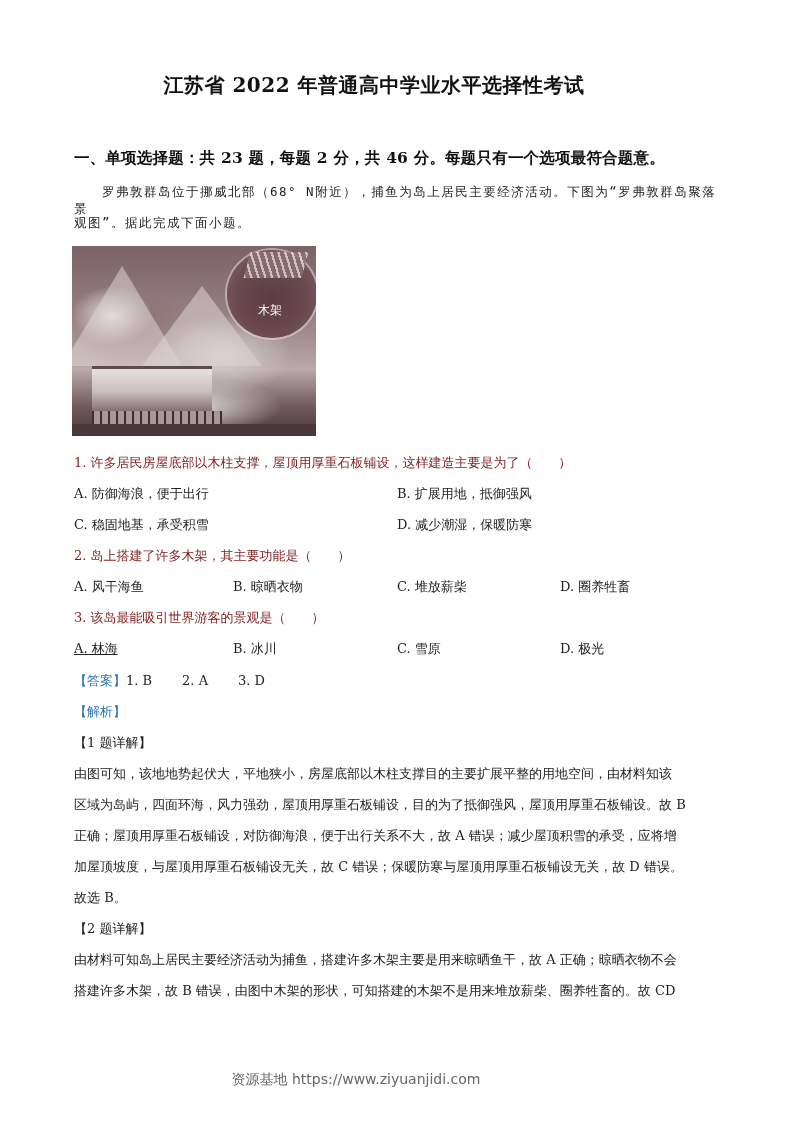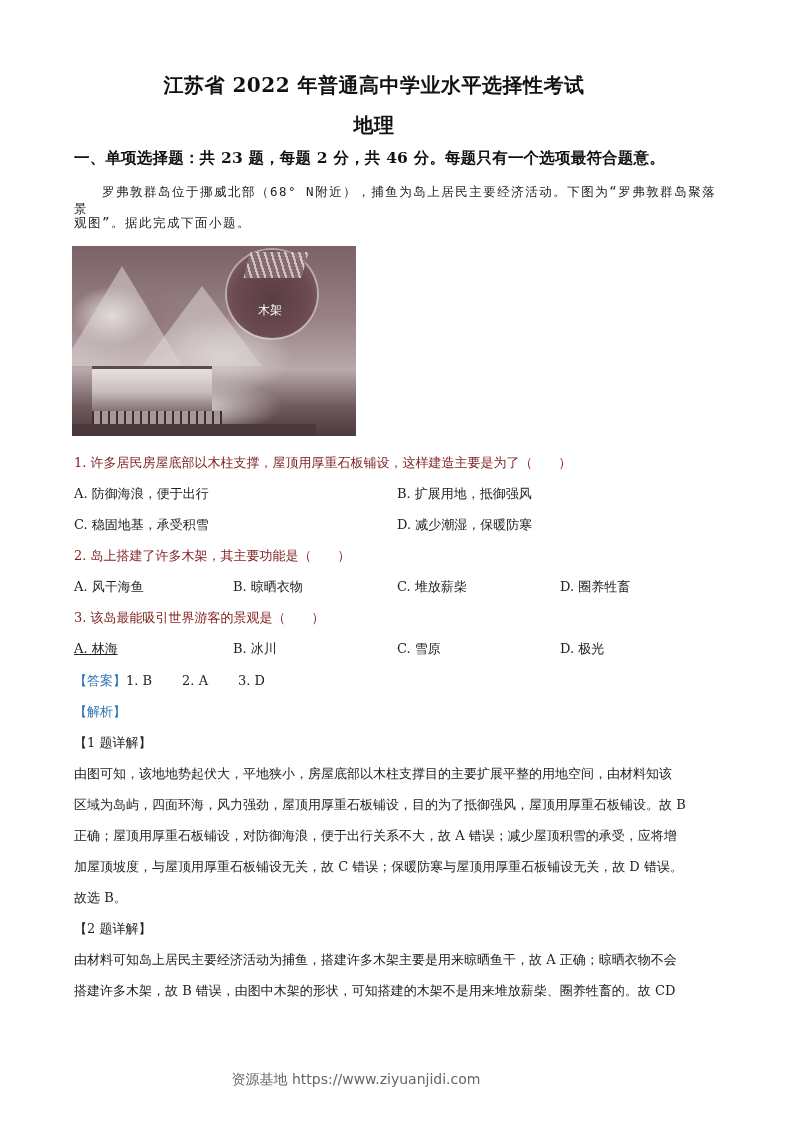--- a/index.html
+++ b/index.html
@@ -20,21 +20,21 @@
       font-weight: bold; font-size: 15.5px; letter-spacing: 0.2px;
     }
     .intro {
       position: absolute; left: 74px; width: 650px;
       font-size: 12.5px; color: #222; letter-spacing: 1.5px;
       font-family: "DejaVu Sans Mono", "Liberation Mono", monospace;
     }
     .intro.l1 { top: 184px; text-indent: 28px; }
     .intro.l2 { top: 215px; }
     .photo {
-      position: absolute; left: 72px; top: 246px; width: 284px; height: 190px;
+      position: absolute; left: 72px; top: 246px; width: 244px; height: 190px;
       background:
         radial-gradient(ellipse 40px 30px at 40px 70px, #e8e2e2 0%, rgba(232,226,226,0) 100%),
         radial-gradient(ellipse 60px 45px at 60px 80px, #8a6f72 0%, rgba(138,111,114,0) 100%),
         radial-gradient(ellipse 70px 40px at 150px 110px, #d8d0d0 0%, rgba(216,208,208,0) 100%),
         radial-gradient(ellipse 90px 30px at 120px 160px, #e2dcdc 0%, rgba(226,220,220,0) 100%),
         linear-gradient(180deg, #7a6266 0%, #9a8487 40%, #b8a9ab 65%, #6e585c 85%, #4d3a3e 100%);
       overflow: hidden;
     }
     .photo .mountain {
       position: absolute; width: 0; height: 0;
@@ -92,21 +92,20 @@
       font-family: "DejaVu Sans", "Liberation Sans", sans-serif;
       font-size: 14px; color: #666666;
     }
   </style>
 </head>
 <body>
 
 <div class="page">
 
   <div class="title main">江苏省 2022 年普通高中学业水平选择性考试</div>
-  <div class="title sub">地理</div>
 
   <div class="section-head">一、单项选择题：共 23 题，每题 2 分，共 46 分。每题只有一个选项最符合题意。</div>
   <div class="intro l1">罗弗敦群岛位于挪威北部（68° N附近），捕鱼为岛上居民主要经济活动。下图为“罗弗敦群岛聚落景</div>
   <div class="intro l2">观图”。据此完成下面小题。</div>
 
   <div class="photo">
     <div class="mountain" style="left:-10px; top:20px;"></div>
     <div class="mountain" style="left:70px; top:40px; border-bottom-width:80px;"></div>
     <div class="houses"></div>
     <div class="stilts"></div>

